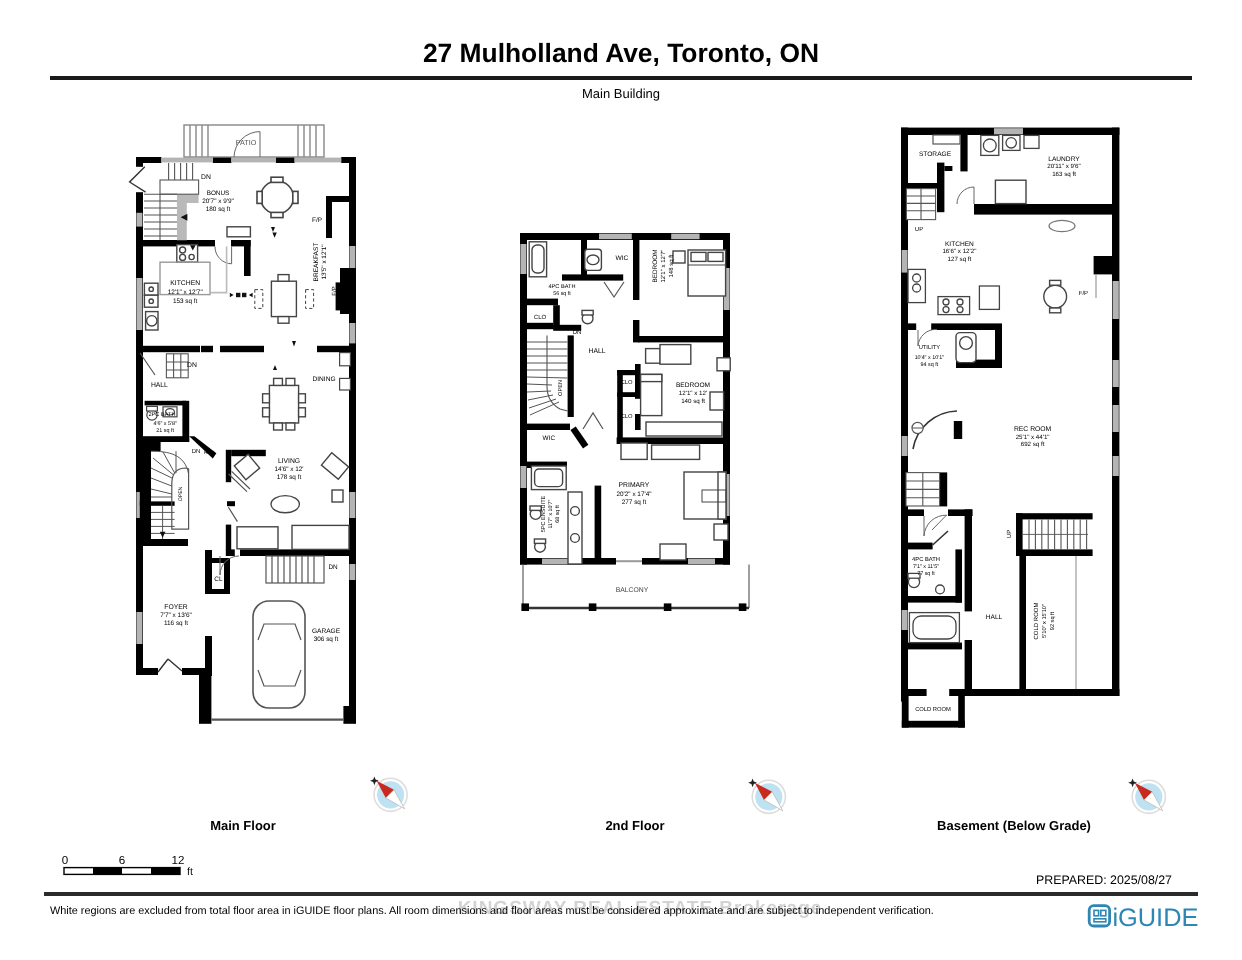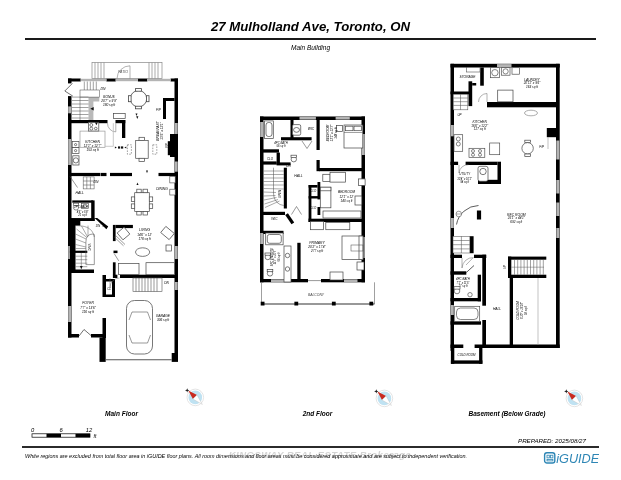--- a/index.html
+++ b/index.html
@@ -1,16 +1,16 @@
 <!DOCTYPE html>
 <html><head>
 <meta charset="utf-8">
 <style>
 html,body{margin:0;padding:0;background:#fff;font-family:"Liberation Sans",sans-serif;}
-#page{position:relative;width:621px;height:464px;overflow:hidden;background:#fff;font-style:italic;}
+#page{position:relative;width:621px;height:464px;overflow:hidden;background:#fff;}
 .abs{position:absolute;}
 </style>
 </head>
 <body>
 <div id="page">
   <div class="abs" style="left:0;top:19px;width:621px;text-align:center;font-size:13.2px;font-weight:bold;color:#000;">27 Mulholland Ave, Toronto, ON</div>
   <div class="abs" style="left:25px;top:38.3px;width:571px;height:1.7px;background:#1a1a1a;"></div>
   <div class="abs" style="left:0;top:43.5px;width:621px;text-align:center;font-size:6.5px;color:#000;">Main Building</div>
 
   <svg class="abs" style="left:61.5px;top:60px;" width="145" height="308" viewBox="0 0 145 308">

